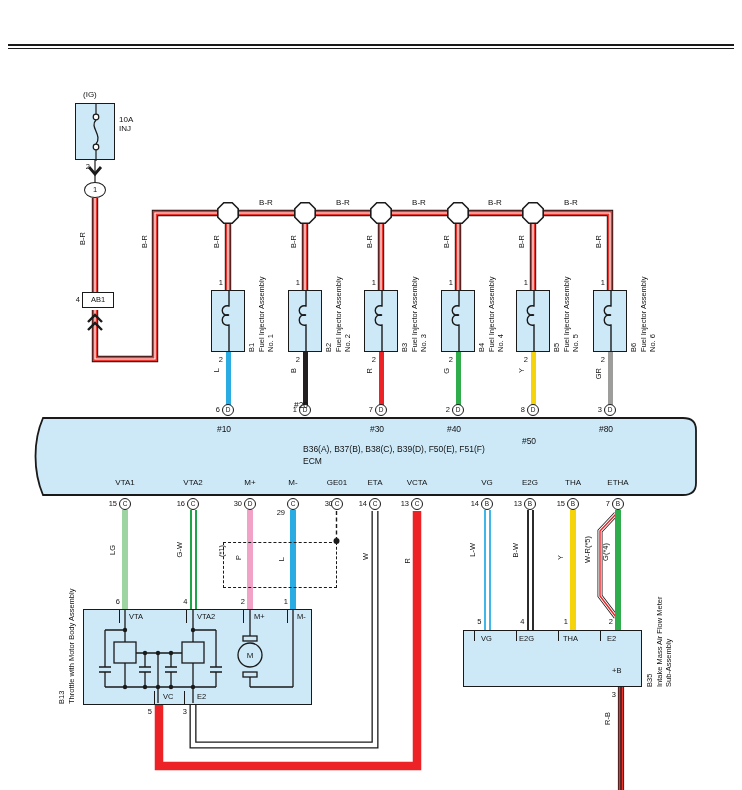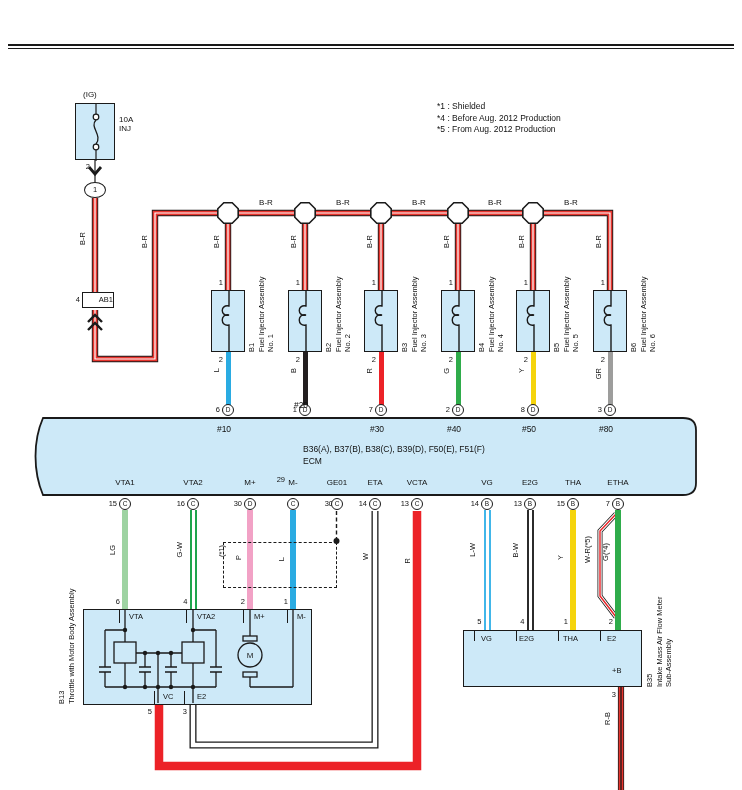--- a/index.html
+++ b/index.html
@@ -39,42 +39,37 @@
   .bw-w{stroke:#fff;stroke-width:3.4;fill:none;}
   .bw-r{stroke:var(--wire_r);stroke-width:1.4;fill:none;}
   .rb-o{stroke:var(--line);stroke-width:6.2;fill:none;}
   .rb-r{stroke:var(--wire_br_red);stroke-width:4.6;fill:none;}
   .rb-b{stroke:var(--line);stroke-width:1.3;fill:none;}
   .oct{fill:#fff;stroke:var(--line);stroke-width:1.6;}
   .dot{fill:var(--line);}
   .ecmband{fill:var(--box_fill);stroke:var(--line);stroke-width:1.8;}
   .dashbox{position:absolute;border:1.4px dashed var(--line);box-sizing:border-box;}
   .whitebox{position:absolute;background:#fff;border:1.6px solid var(--line);box-sizing:border-box;
-    font-size:7.5px;text-align:right;}
+    font-size:7.5px;text-align:center;}
   .oval{position:absolute;background:#fff;border:1.6px solid var(--line);border-radius:50%;
     box-sizing:border-box;font-size:7.5px;text-align:center;}
   .title{position:absolute;left:0;top:26px;width:742px;text-align:center;
     font-size:11px;font-weight:bold;}
   .legend{position:absolute;left:437px;top:101px;font-size:8.5px;line-height:11.5px;}
   .legend span{display:block;}
   svg text{font-family:"Liberation Sans",sans-serif;font-size:8px;fill:var(--line);}
 </style>
 </head>
 <body>
 
 <div id="page">
 
   <div class="rule" style="top:44px;height:2px"></div>
   <div class="rule" style="top:48px;height:1.3px"></div>
 
-  <div class="legend">
-    <span>*1 : Shielded</span>
-    <span>*4 : Before Aug. 2012 Production</span>
-    <span>*5 : From Aug. 2012 Production</span>
-  </div>
 
   <svg width="742" height="790" viewBox="0 0 742 790" style="left:0;top:0">
     <defs>
       <path id="brd" d="M95,198 L95,292 M95,310 L95,359 L155,359 L155,213 L610,213 L610,290 M228,213 L228,290 M305,213 L305,290 M381,213 L381,290 M458,213 L458,290 M533,213 L533,290"></path>
       <path id="wpd" d="M375,511 L375,745 L193,745 L193,705"></path>
       <path id="bowd" d="M616,514 L600,531 L600,596 L616,617"></path>
       <path id="rbd" d="M621,687 L621,790"></path>
     </defs>
     <line class="ln" x1="95" y1="160" x2="95" y2="182" stroke-width="1.2"></line>
     <use href="#brd" class="br-o"></use>
@@ -235,21 +230,21 @@
   <div class="pnum" style="left:602px;top:405px">3</div>
   <div class="pring" style="left:604px;top:404px">D</div>
 
   <svg width="680" height="84" viewBox="0 0 680 84" style="left:25px;top:415px">
     <path class="ecmband" d="M18,3 C8,26 8,56 18,80 L658,80 Q671,80 671,68 L671,15 Q671,3 658,3 Z"></path>
   </svg>
   <div class="lbl ctr s85" style="left:224px;top:424px">#10</div>
   <div class="lbl ctr s85" style="left:301px;top:400px">#20</div>
   <div class="lbl ctr s85" style="left:377px;top:424px">#30</div>
   <div class="lbl ctr s85" style="left:454px;top:424px">#40</div>
-  <div class="lbl ctr s85" style="left:529px;top:424px">#50</div>
+  <div class="lbl ctr s85" style="left:529px;top:436px">#50</div>
   <div class="lbl ctr s85" style="left:606px;top:424px">#80</div>
   <div class="lbl s85" style="left:303px;top:444px">B36(A), B37(B), B38(C), B39(D), F50(E), F51(F)</div>
   <div class="lbl s85" style="left:303px;top:456px">ECM</div>
 
   <div class="lbl ctr" style="left:125px;top:478px">VTA1</div>
   <div class="lbl ctr" style="left:193px;top:478px">VTA2</div>
   <div class="lbl ctr" style="left:250px;top:478px">M+</div>
   <div class="lbl ctr" style="left:293px;top:478px">M-</div>
   <div class="lbl ctr" style="left:337px;top:478px">GE01</div>
   <div class="lbl ctr" style="left:375px;top:478px">ETA</div>
@@ -258,21 +253,21 @@
   <div class="lbl ctr" style="left:530px;top:478px">E2G</div>
   <div class="lbl ctr" style="left:573px;top:478px">THA</div>
   <div class="lbl ctr" style="left:618px;top:478px">ETHA</div>
 
   <div class="pnum" style="left:117px;top:499px">15</div>
   <div class="pring" style="left:119px;top:498px">C</div>
   <div class="pnum" style="left:185px;top:499px">16</div>
   <div class="pring" style="left:187px;top:498px">C</div>
   <div class="pnum" style="left:242px;top:499px">30</div>
   <div class="pring" style="left:244px;top:498px">D</div>
-  <div class="pnum" style="left:285px;top:475px">29</div>
+  <div class="pnum" style="left:285px;top:508px">29</div>
   <div class="pring" style="left:287px;top:498px">C</div>
   <div class="pnum" style="left:333px;top:499px">30</div>
   <div class="pring" style="left:331px;top:498px">C</div>
   <div class="pnum" style="left:367px;top:499px">14</div>
   <div class="pring" style="left:369px;top:498px">C</div>
   <div class="pnum" style="left:409px;top:499px">13</div>
   <div class="pring" style="left:411px;top:498px">C</div>
   <div class="pnum" style="left:479px;top:499px">14</div>
   <div class="pring" style="left:481px;top:498px">B</div>
   <div class="pnum" style="left:522px;top:499px">13</div>

